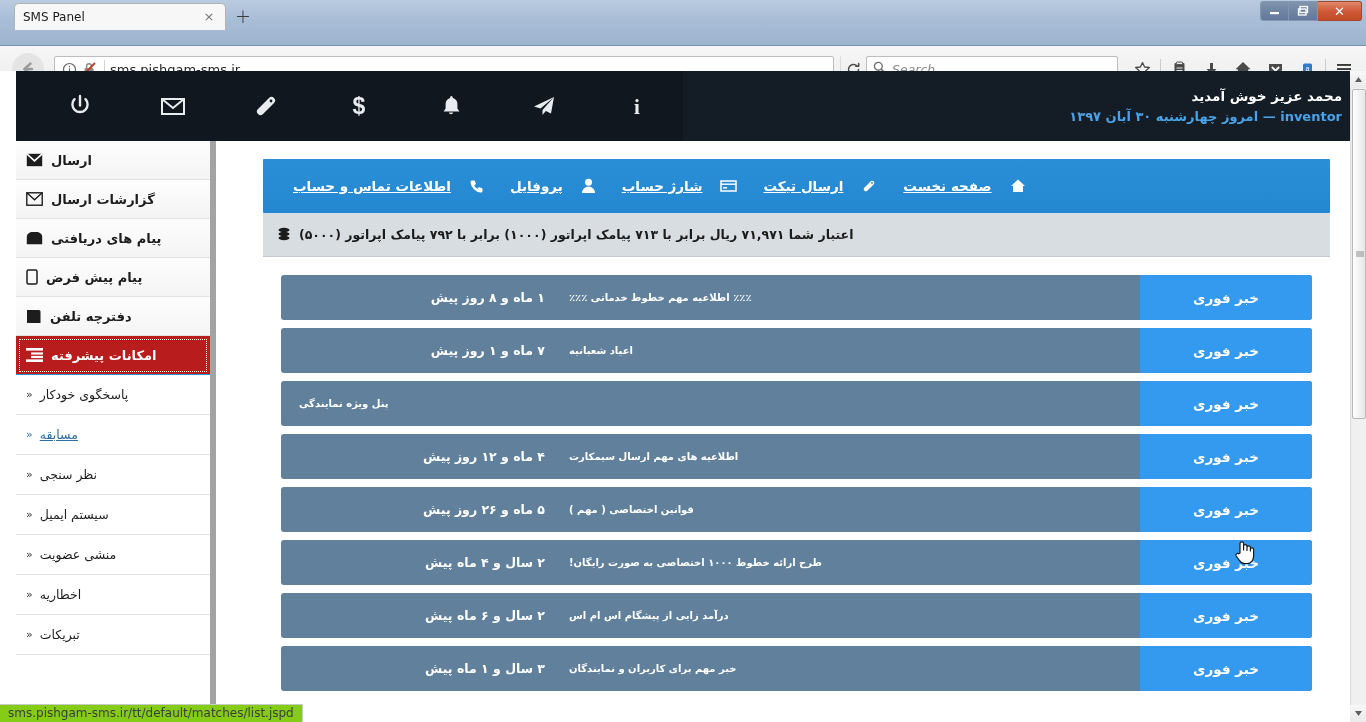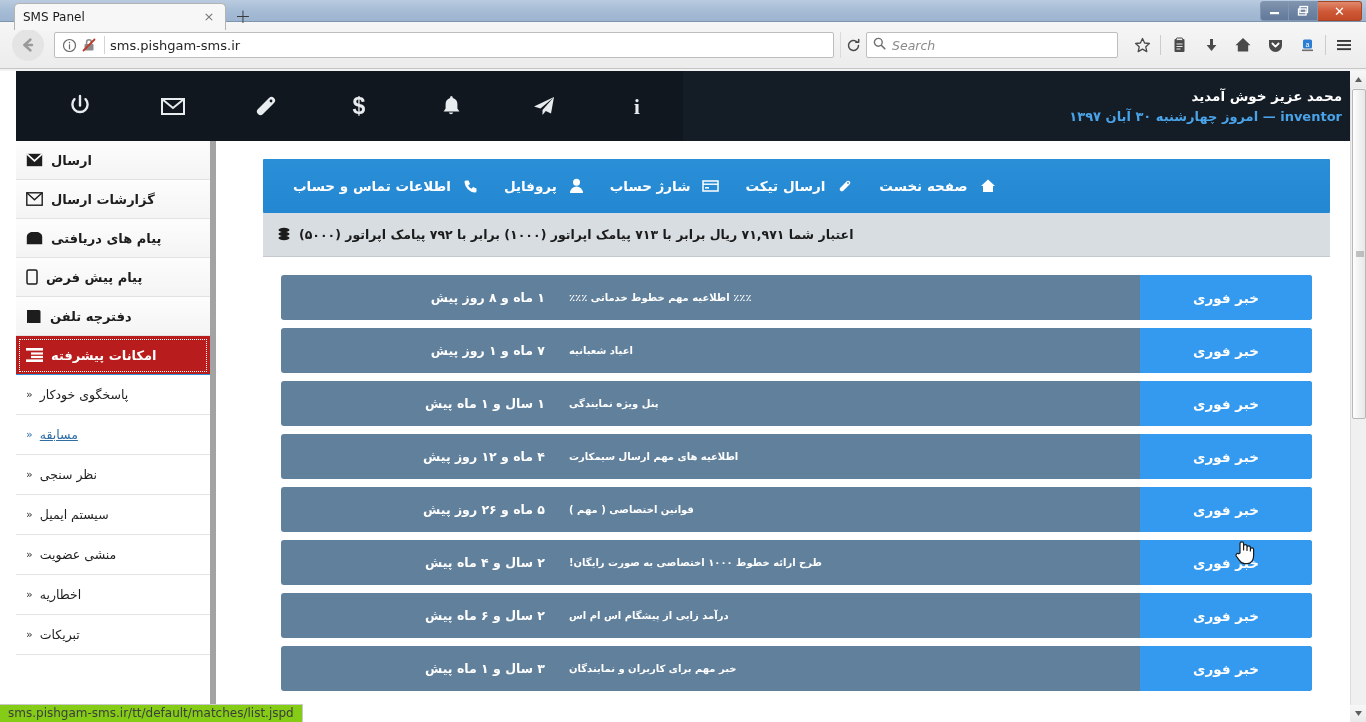--- a/index.html
+++ b/index.html
@@ -11,21 +11,21 @@
     background: #fff;
   }
 
   
   .browser {
     width: 1366px; height: 722px;
     position: relative;
     background: #f2f2f2;
   }
   .titlebar {
-    height: 22px;
+    height: 46px;
     background: linear-gradient(to bottom, #b9cbdf 0%, #a8bdd6 45%, #9db4cf 100%);
     position: relative;
     direction: ltr;
     border-bottom: 1px solid #7e95b0;
   }
   .tab {
     position: absolute;
     left: 14px; top: 3px;
     width: 212px; height: 27px;
     background: #f7f7f7;
@@ -257,23 +257,23 @@
   }
   .blue-nav {
     background: linear-gradient(to bottom,#2b8fd8 0%,#2487d1 100%);
     height: 54px;
     display: flex; align-items: center; justify-content: flex-end;
     padding-left: 30px;
     gap: 26px;
     border-radius: 1px;
   }
   .bn-item {
-    display: flex; gap: 12px;
+    display: flex; gap: 18px;
     color: #fff; font-size: 13.5px; font-weight: bold;
-    cursor: pointer; white-space: nowrap;
+    cursor: pointer; white-space: nowrap; text-decoration: underline;
   }
   .bn-item .bn-ico { display: flex; align-items: center; }
 
   .credit-bar {
     background: #d8dde1;
     border-bottom: 1px solid #c3c9cf;
     height: 44px;
     display: flex; align-items: center; justify-content: flex-end;
     padding: 0 14px;
     gap: 8px;
@@ -620,21 +620,20 @@
                 <div class="news-time">۱ ماه و ۸ روز پیش</div>
               </div>
               <div class="news-row">
                 <div class="news-badge">خبر فوری</div>
                 <div class="news-title">اعیاد شعبانیه</div>
                 <div class="news-time">۷ ماه و ۱ روز پیش</div>
               </div>
               <div class="news-row">
                 <div class="news-badge">خبر فوری</div>
                 <div class="news-title">پنل ویژه نمایندگی</div>
-                <div class="news-time">۱ سال و ۱ ماه پیش</div>
               </div>
               <div class="news-row">
                 <div class="news-badge">خبر فوری</div>
                 <div class="news-title">اطلاعیه های مهم ارسال سیمکارت</div>
                 <div class="news-time">۴ ماه و ۱۲ روز پیش</div>
               </div>
               <div class="news-row">
                 <div class="news-badge">خبر فوری</div>
                 <div class="news-title">قوانین اختصاصی ( مهم )</div>
                 <div class="news-time">۵ ماه و ۲۶ روز پیش</div>

